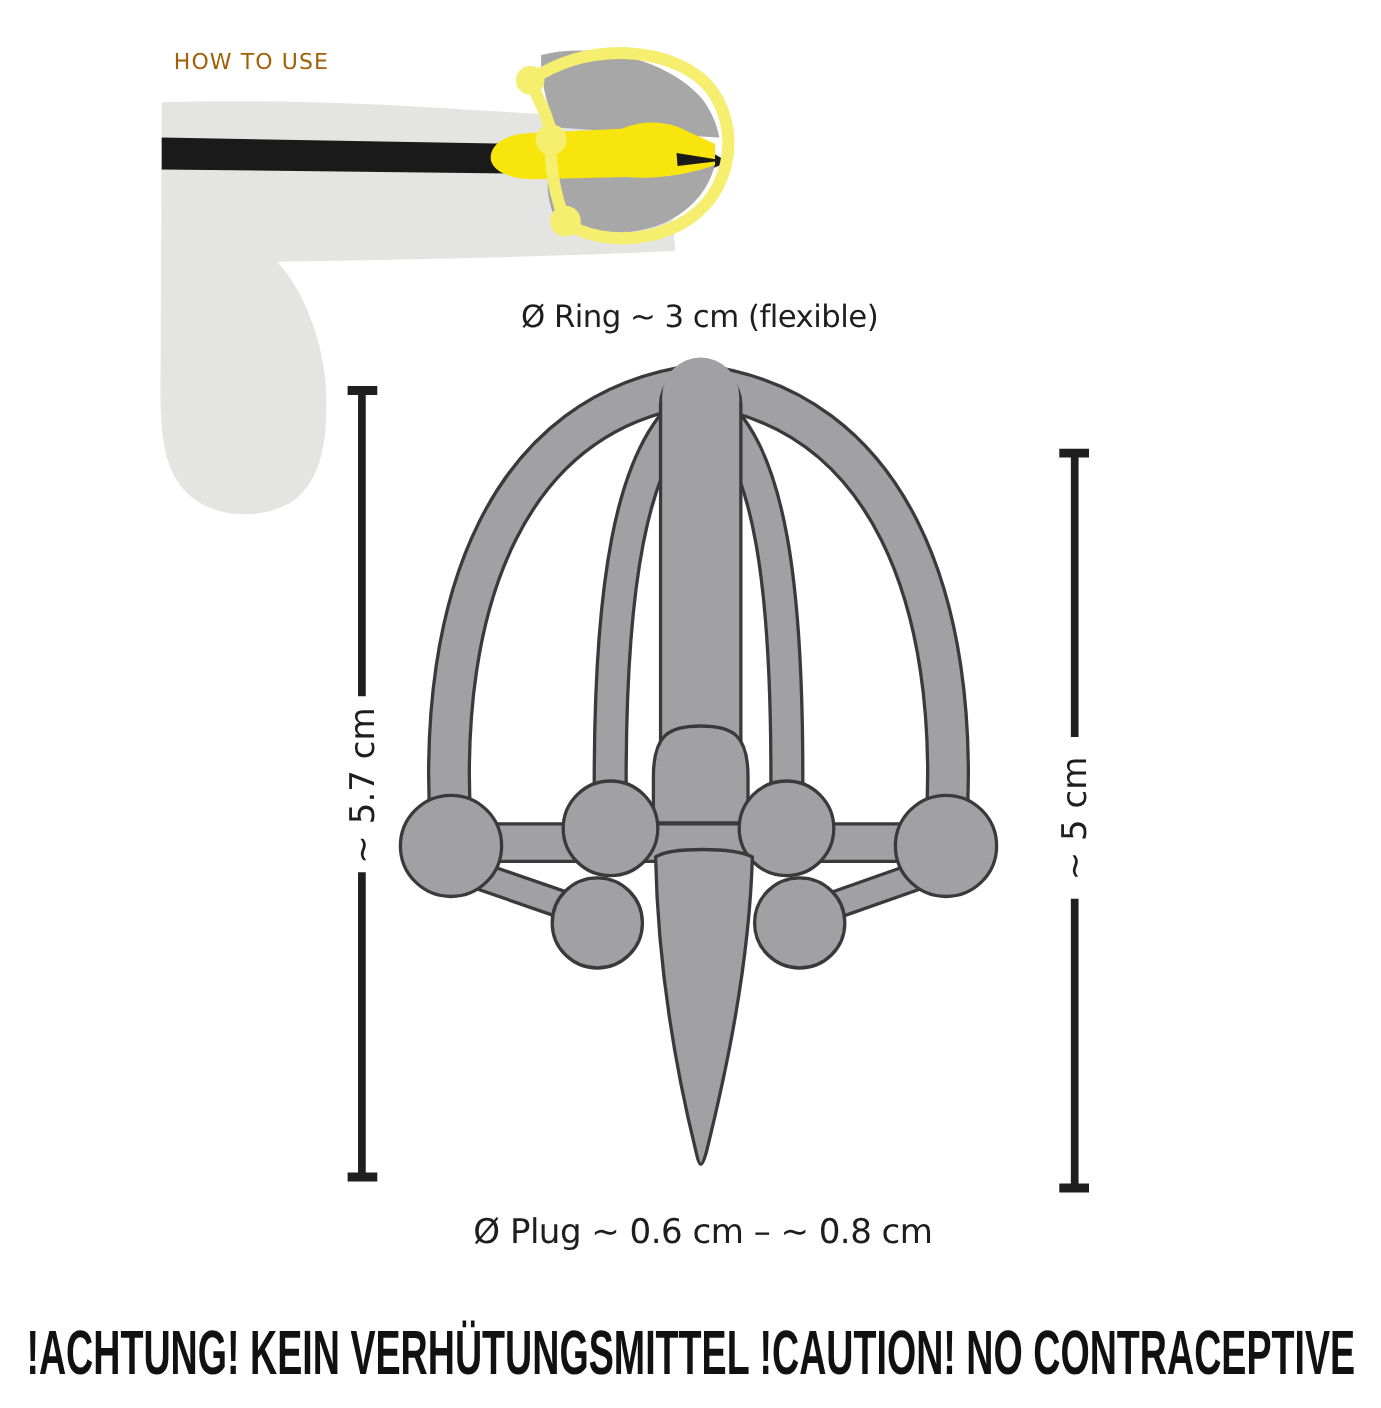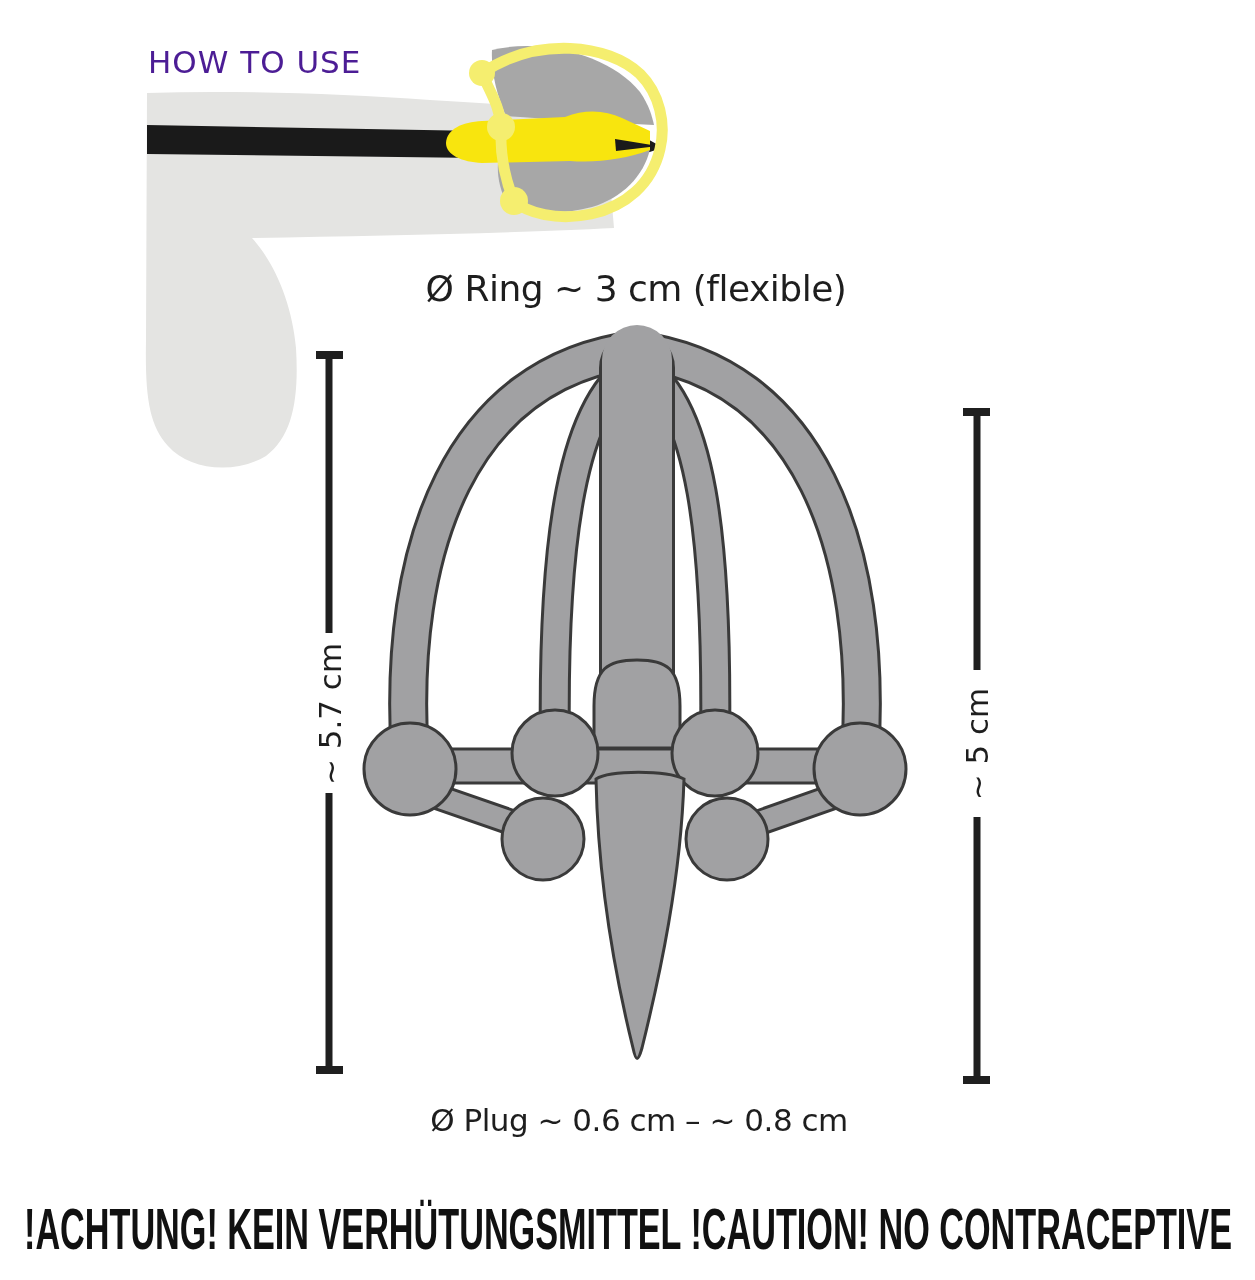--- a/index.html
+++ b/index.html
@@ -10,28 +10,28 @@
     overflow:hidden;
     font-family:"DejaVu Sans", sans-serif;
   }
   #diagram-svg{position:absolute;left:0;top:0;}
   .txt{
     position:absolute;
     color:#1e1e1e;
     white-space:nowrap;
   }
   .title{
-    left:148px;top:44px;
-    font-size:31px;
+    left:158px;top:44px;
+    font-size:20px;
     letter-spacing:1px;
-    color:#4c1d95;
+    color:#a16207;
   }
   .ring-label{
     left:636px;top:288px;
-    font-size:36px;
+    font-size:28px;
     letter-spacing:-0.5px;
     transform:translate(-50%,-50%);
     text-align:center;
   }
   .plug-label{
     left:639px;top:1120px;
     font-size:31px;
     letter-spacing:-0.5px;
     transform:translate(-50%,-50%);
     text-align:right;

